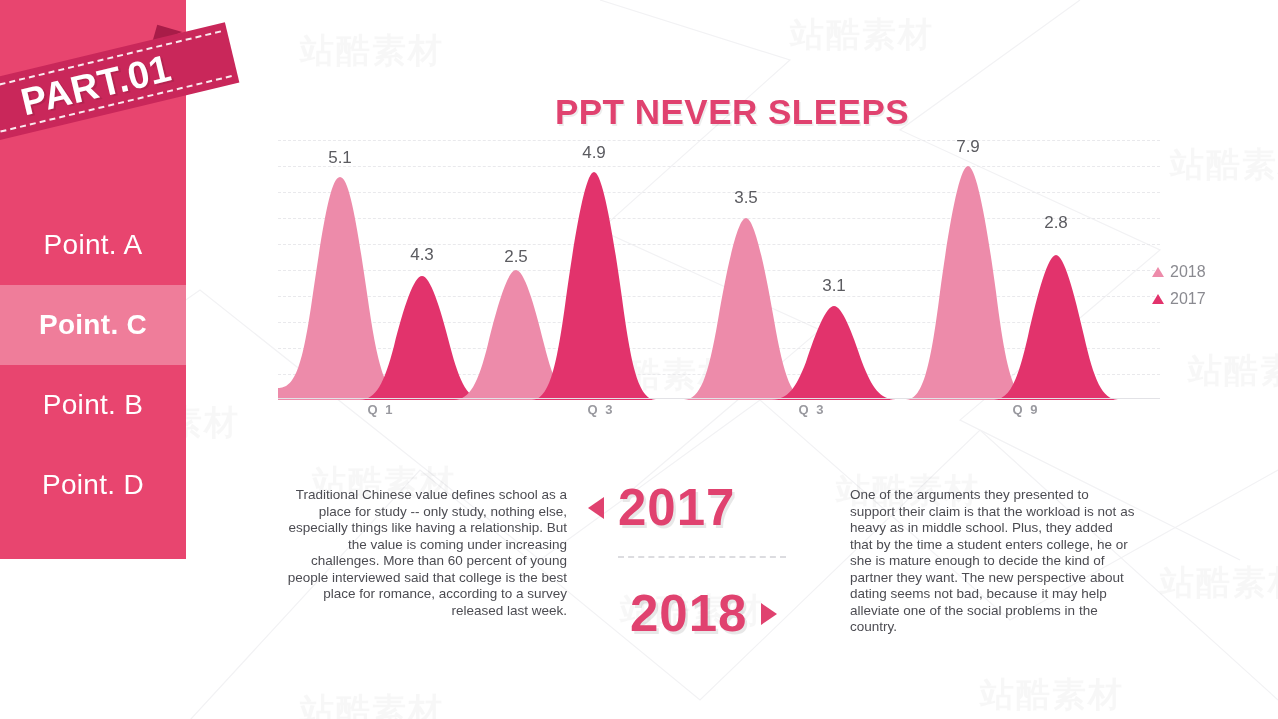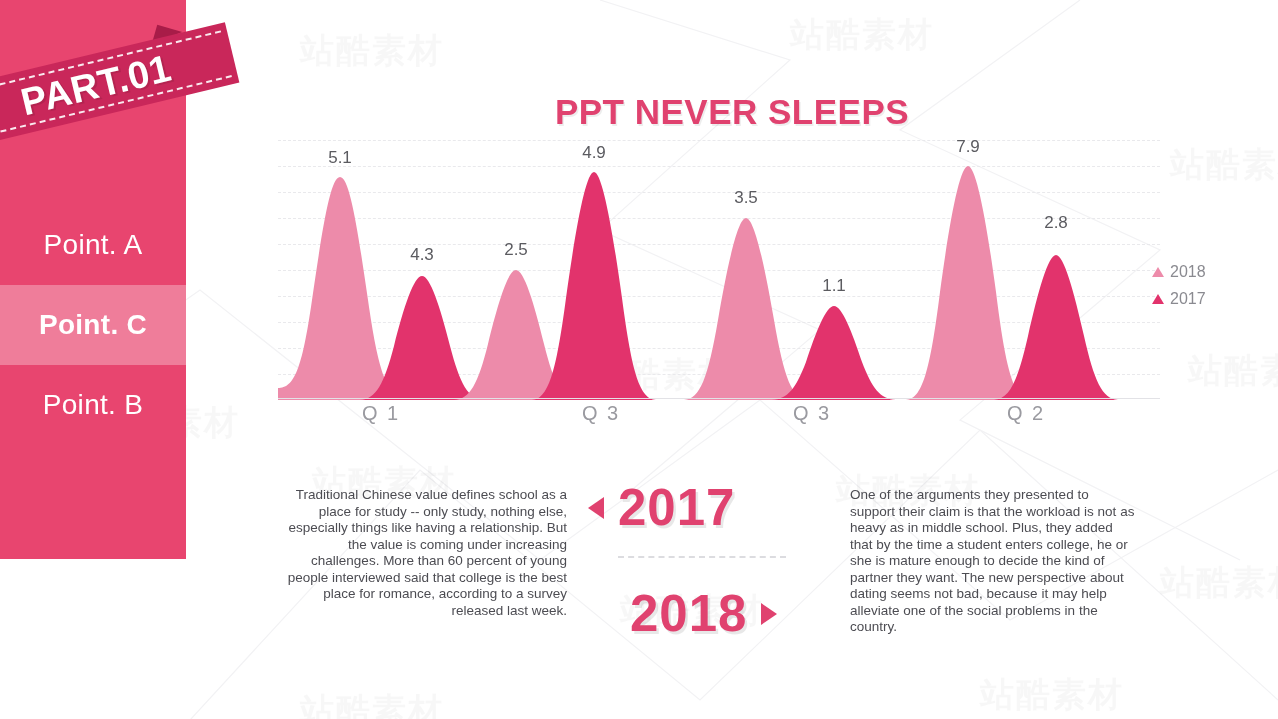--- a/index.html
+++ b/index.html
@@ -158,23 +158,24 @@
   }
   .q-labels {
     position: absolute;
     left: 278px; top: 402px;
     width: 882px; height: 28px;
     z-index: 3;
   }
   .q-label {
     position: absolute;
     color: #9a9aa0;
-    font-size: 20px;
+    font-size: 13px;
     letter-spacing: 2px;
     transform: translateX(-50%);
+    font-weight: bold;
   }
 
   
   .legend {
     position: absolute;
     left: 1152px; top: 258px;
     z-index: 4;
   }
   .legend-row {
     display: flex;
@@ -278,20 +279,23 @@
     <div class="side-items">
       <div class="side-item">
         <span>Point. A</span>
       </div>
       <div class="side-item active">
         <span>Point. C</span>
       </div>
       <div class="side-item">
         <span>Point. B</span>
       </div>
+      <div class="side-item">
+        <span>Point. D</span>
+      </div>
     </div>
 
     <div class="gear-wrap">
       <svg width="104" height="104" viewBox="0 0 24 24">
         <path fill="#ffffff" d="M12 8.3a3.7 3.7 0 1 0 0 7.4 3.7 3.7 0 0 0 0-7.4zm9.2 1.35h-1.63a7.77 7.77 0 0 0-.77-1.86l1.16-1.16a1.2 1.2 0 0 0 0-1.7l-0.89-0.89a1.2 1.2 0 0 0-1.7 0l-1.16 1.16a7.77 7.77 0 0 0-1.86-0.77V2.8a1.2 1.2 0 0 0-1.2-1.2h-1.26a1.2 1.2 0 0 0-1.2 1.2v1.63a7.77 7.77 0 0 0-1.86 0.77L7.67 4.04a1.2 1.2 0 0 0-1.7 0l-0.89 0.89a1.2 1.2 0 0 0 0 1.7l1.16 1.16a7.77 7.77 0 0 0-0.77 1.86H3.84a1.2 1.2 0 0 0-1.2 1.2v1.26a1.2 1.2 0 0 0 1.2 1.2h1.63c0.17 0.65 0.43 1.27 0.77 1.86l-1.16 1.16a1.2 1.2 0 0 0 0 1.7l0.89 0.89a1.2 1.2 0 0 0 1.7 0l1.16-1.16c0.59 0.34 1.21 0.6 1.86 0.77v1.63a1.2 1.2 0 0 0 1.2 1.2h1.26a1.2 1.2 0 0 0 1.2-1.2v-1.63c0.65-0.17 1.27-0.43 1.86-0.77l1.16 1.16a1.2 1.2 0 0 0 1.7 0l0.89-0.89a1.2 1.2 0 0 0 0-1.7l-1.16-1.16c0.34-0.59 0.6-1.21 0.77-1.86h1.63a1.2 1.2 0 0 0 1.2-1.2v-1.26a1.2 1.2 0 0 0-1.2-1.2z"></path>
       </svg>
     </div>
   </div>
 
   <div class="ribbon-wrap">
@@ -331,35 +335,35 @@
 
       <path fill="#E2336C" d="M 494 260 C 510 259 518 248 528 222 C 538 192 548 166 556 166 C 564 166 574 192 584 222 C 594 248 602 259 618 260 Z"></path>
 
       <path fill="#ED8BAA" d="M 628 260 C 644 259 652 232 662 152 C 672 78 682 26 690 26 C 698 26 708 78 718 152 C 728 232 736 259 752 260 Z"></path>
 
       <path fill="#E2336C" d="M 716 260 C 732 259 740 240 750 196 C 760 152 770 115 778 115 C 786 115 796 152 806 196 C 816 240 824 259 840 260 Z"></path>
     </svg>
 
     <div class="value-label" style="left:62px;top:8px;">5.1</div>
     <div class="value-label" style="left:144px;top:105px;">4.3</div>
-    <div class="value-label" style="left:238px;top:100px;">2.5</div>
+    <div class="value-label" style="left:238px;top:107px;">2.5</div>
     <div class="value-label" style="left:316px;top:3px;">4.9</div>
     <div class="value-label" style="left:468px;top:48px;">3.5</div>
-    <div class="value-label" style="left:556px;top:136px;">1.1</div>
+    <div class="value-label" style="left:556px;top:136px;">3.1</div>
     <div class="value-label" style="left:690px;top:-3px;">7.9</div>
     <div class="value-label" style="left:778px;top:73px;">2.8</div>
   </div>
 
   <div class="axis-line"></div>
 
   <div class="q-labels">
     <div class="q-label" style="left:103px;">Q 1</div>
     <div class="q-label" style="left:323px;">Q 3</div>
     <div class="q-label" style="left:534px;">Q 3</div>
-    <div class="q-label" style="left:748px;">Q 2</div>
+    <div class="q-label" style="left:748px;">Q 9</div>
   </div>
 
   <div class="legend">
     <div class="legend-row">
       <span class="tri y2018"></span>
       <span class="legend-label">2018</span>
     </div>
     <div class="legend-row">
       <span class="tri y2017"></span>
       <span class="legend-label">2017</span>

